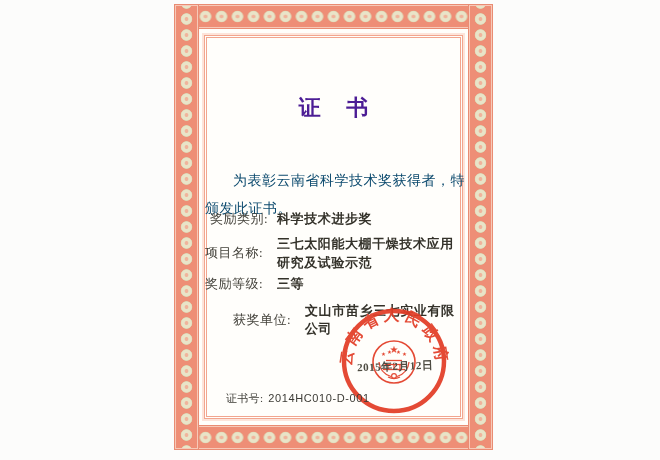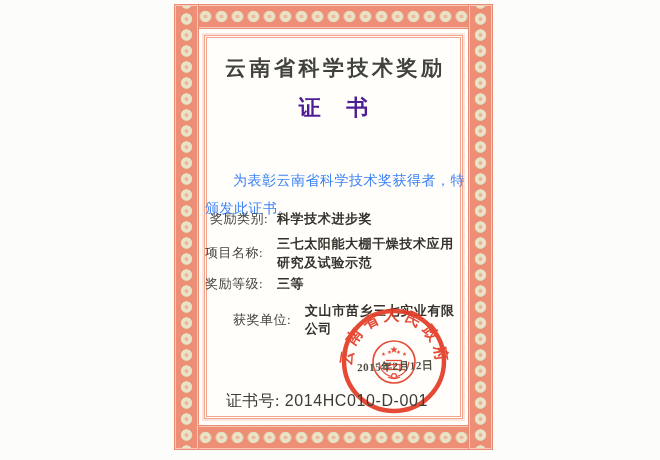--- a/index.html
+++ b/index.html
@@ -60,21 +60,21 @@
   .subtitle{
     position:absolute;left:0;right:0;top:86px;
     text-align:center;
     font-family:"Liberation Sans","DejaVu Sans",sans-serif;
     font-weight:700;font-size:22px;line-height:36px;
     letter-spacing:1.15em;padding-left:1.15em;box-sizing:border-box;
     color:#4c1d95;
   }
   .body-par{
     position:absolute;left:31px;right:27px;top:163px;
-    font-size:14px;line-height:28px;color:#3b82f6;
+    font-size:14px;line-height:28px;color:#0c4a6e;
     letter-spacing:0.5px;
   }
   .body-par .l1{display:block;text-indent:2em;}
   .body-par .l2{display:block;}
   .field-row{
     position:absolute;left:31px;right:28px;
     display:flex;align-items:center;
     font-size:13px;color:#44423b;line-height:18px;
   }
   .field-row .flabel{flex:0 0 63px;letter-spacing:0.5px;}
@@ -93,41 +93,40 @@
   }
   .seal-date{
     position:absolute;left:183px;top:355px;
     font-size:11px;font-weight:600;color:#4d4b41;
     letter-spacing:0.5px;transform:rotate(-2deg);
     z-index:3;white-space:nowrap;
   }
   
   .cert-no{
     position:absolute;left:52px;top:387px;
-    font-size:16px;color:#3c3b35;letter-spacing:0.3px;
+    font-size:11px;color:#3c3b35;letter-spacing:0.3px;
     white-space:nowrap;
   }
   .cert-no .num{
     font-family:"Liberation Sans","DejaVu Sans",sans-serif;
     margin-left:5px;letter-spacing:0.6px;
   }
 </style>
 </head>
 <body>
 
 <div class="stage">
   <div class="cert">
 
     <div class="band band-top"></div>
     <div class="band band-bottom"></div>
     <div class="band band-left"></div>
     <div class="band band-right"></div>
     <div class="inner-frame"></div>
 
-    <div class="title">云南省科学技术奖励</div>
     <div class="subtitle">证书</div>
 
     <div class="body-par">
       <span class="l1">为表彰云南省科学技术奖获得者，特</span>
       <span class="l2">颁发此证书。</span>
     </div>
 
     <div class="field-row row-category">
       <span class="flabel">奖励类别:</span>
       <span class="fvalue">科学技术进步奖</span>

